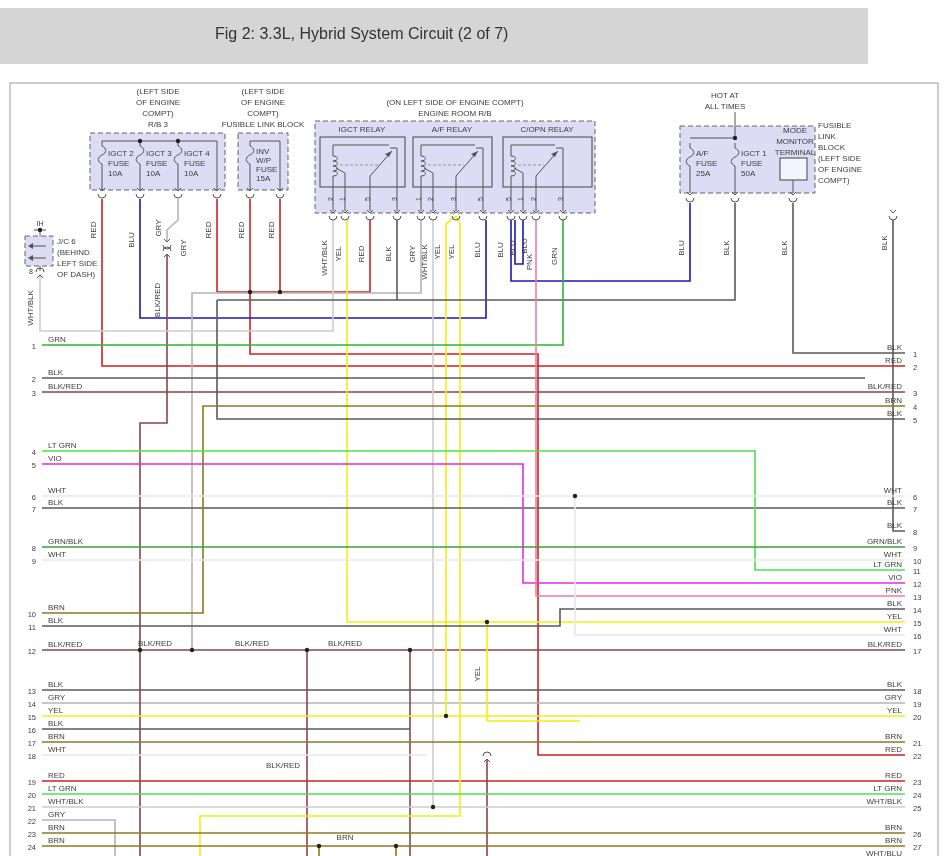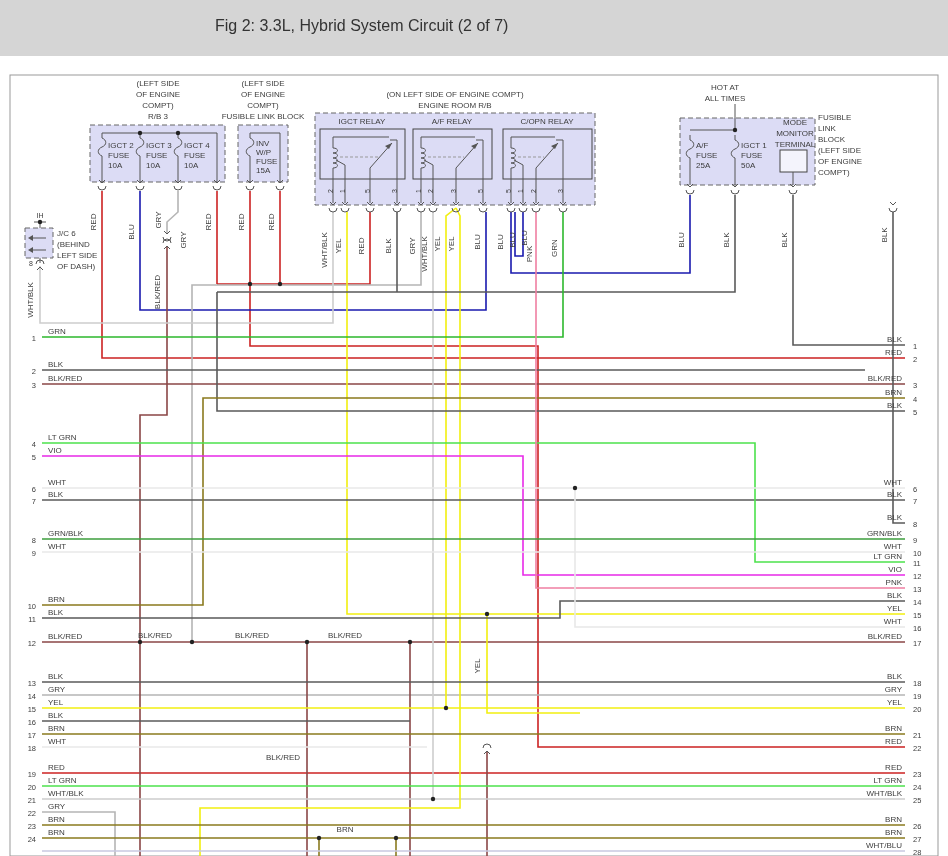--- a/index.html
+++ b/index.html
@@ -1,16 +1,16 @@
 <!DOCTYPE html>
 <html><head>
 <meta charset="utf-8">
 <style>
   html,body{margin:0;padding:0;background:#fff;width:948px;font-family:"Liberation Sans",sans-serif;}
-  #titlebar{width:948px;height:56px;background:#d5d5d5;position:relative;}
+  #titlebar{width:868px;height:56px;background:#d5d5d5;position:relative;margin-top:8px;}
   #titlebar span{position:absolute;left:215px;top:17px;font-size:16px;color:#333;}
   #diagram{display:block;}
   svg text{fill:#3c3c3c;}
 </style>
 </head>
 <body>
 
 <div id="titlebar">
   <span>Fig 2: 3.3L, Hybrid System Circuit (2 of 7)</span>
 </div>

